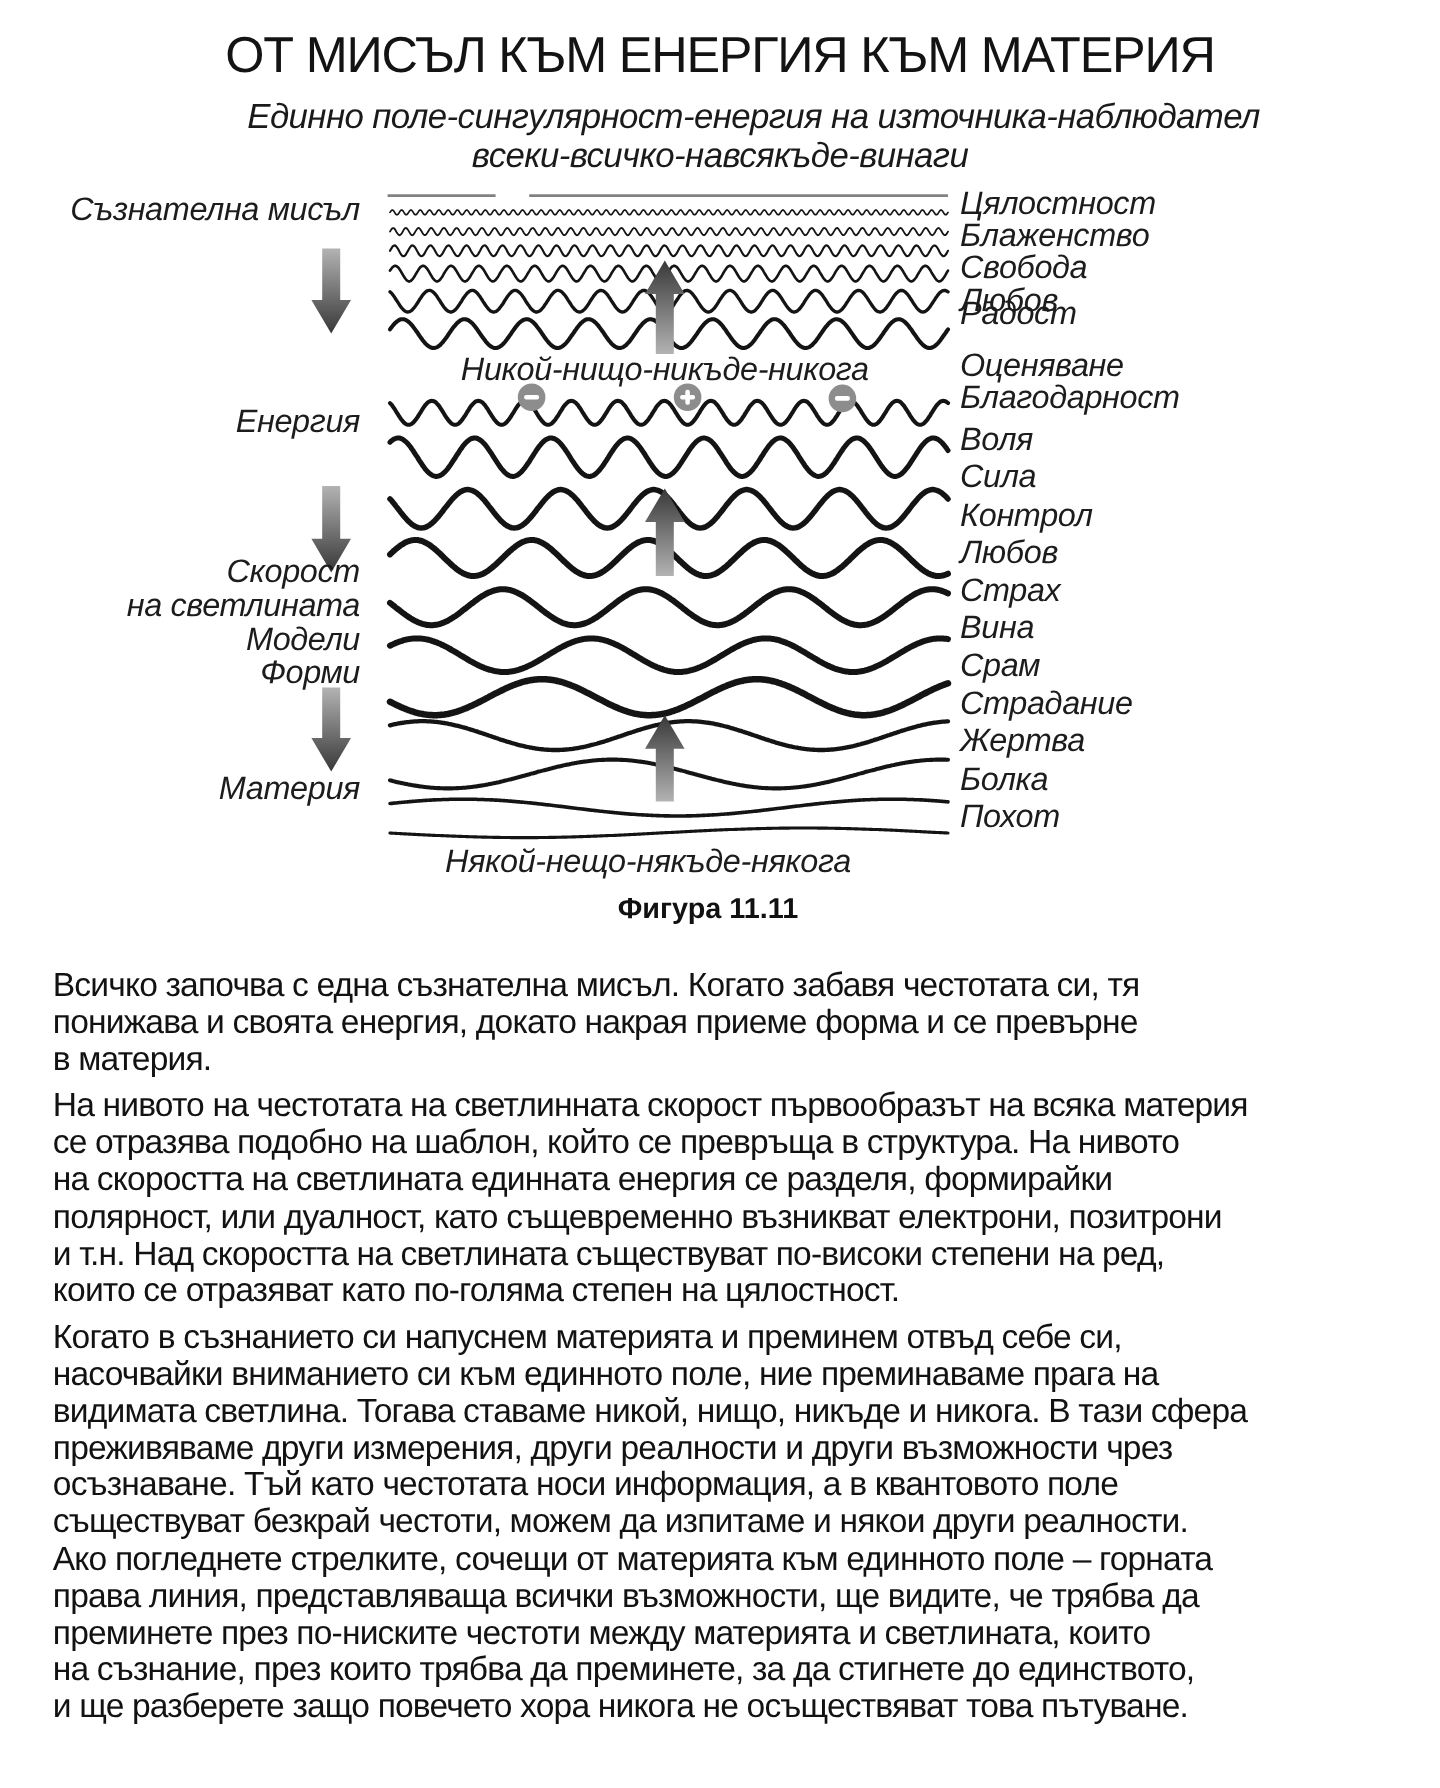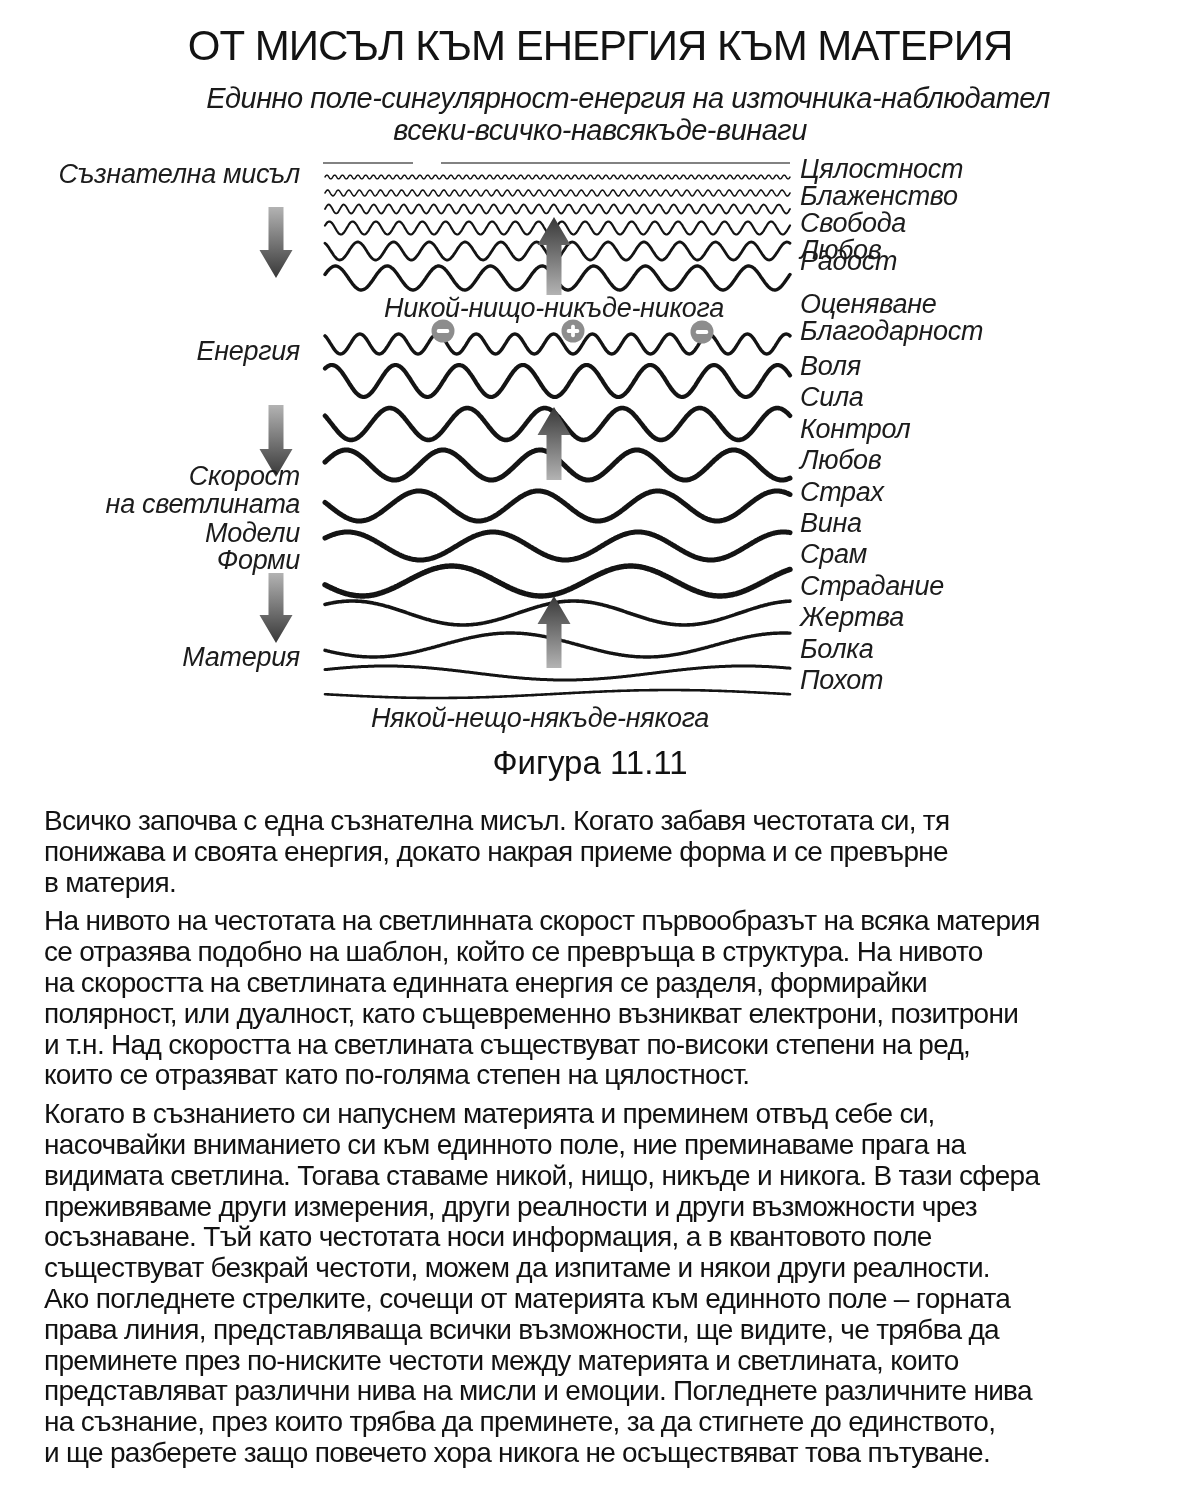--- a/index.html
+++ b/index.html
@@ -26,21 +26,21 @@
   .fig-label.left{right:900px;text-align:right;}
   .fig-label.right{left:800px;}
   .center-label{
     position:absolute;font-style:italic;font-size:27px;letter-spacing:-0.3px;
     color:#1c1c1c;white-space:nowrap;transform:translateX(-50%);
   }
   .center-label.upper{left:554px;top:293px;}
   .center-label.lower{left:540px;top:703px;}
   .caption{
     position:absolute;left:590px;top:744px;transform:translateX(-50%);
-    font-weight:normal;font-size:33px;color:#111;white-space:nowrap;
+    font-weight:bold;font-size:24px;color:#111;white-space:nowrap;
   }
   .body{
     position:absolute;left:44px;top:806px;width:1130px;
     font-size:28px;line-height:30.8px;letter-spacing:-0.7px;color:#121212;
   }
   .paragraph{margin:0 0 8px 0;}
   .line{white-space:nowrap;}
 </style>
 </head>
 <body>
@@ -146,18 +146,17 @@
       <div class="paragraph">
         <div class="line">Когато в съзнанието си напуснем материята и преминем отвъд себе си,</div>
         <div class="line">насочвайки вниманието си към единното поле, ние преминаваме прага на</div>
         <div class="line">видимата светлина. Тогава ставаме никой, нищо, никъде и никога. В тази сфера</div>
         <div class="line">преживяваме други измерения, други реалности и други възможности чрез</div>
         <div class="line">осъзнаване. Тъй като честотата носи информация, а в квантовото поле</div>
         <div class="line">съществуват безкрай честоти, можем да изпитаме и някои други реалности.</div>
         <div class="line">Ако погледнете стрелките, сочещи от материята към единното поле – горната</div>
         <div class="line">права линия, представляваща всички възможности, ще видите, че трябва да</div>
         <div class="line">преминете през по-ниските честоти между материята и светлината, които</div>
-        <div class="line">представляват различни нива на мисли и емоции. Погледнете различните нива</div>
         <div class="line">на съзнание, през които трябва да преминете, за да стигнете до единството,</div>
         <div class="line">и ще разберете защо повечето хора никога не осъществяват това пътуване.</div>
       </div>
     </div>
 </div>
 
 </body></html>

